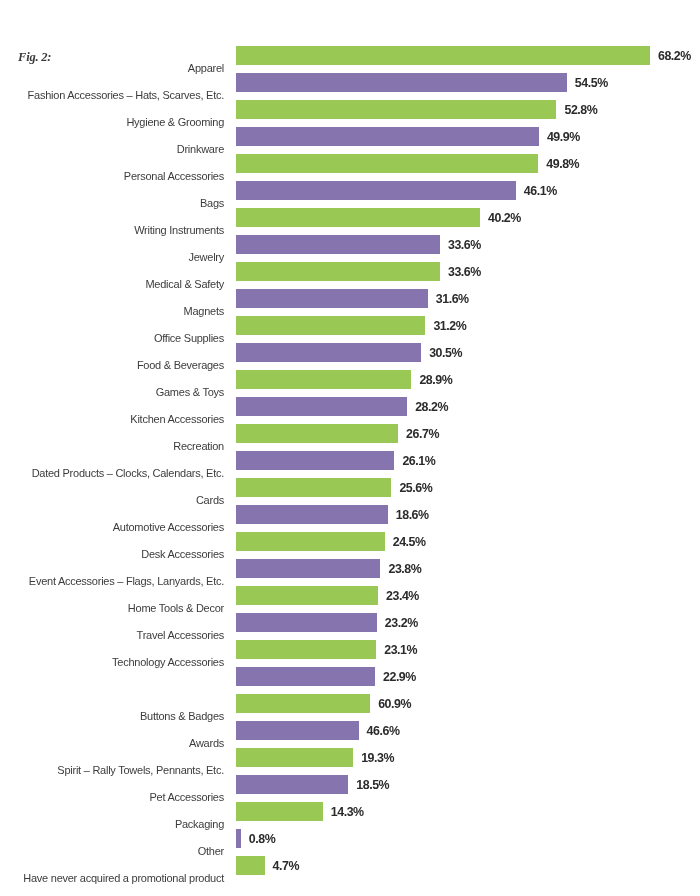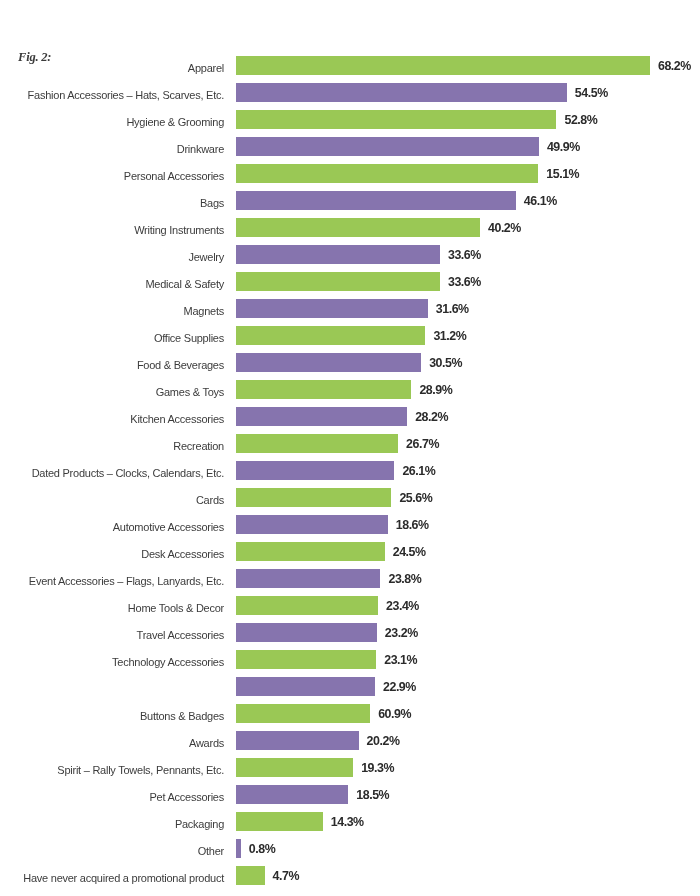--- a/index.html
+++ b/index.html
@@ -78,21 +78,21 @@
     padding-right: 6px;
     box-sizing: border-box;
     font-size: 11px;
     color: #3c3c3c;
     letter-spacing: -0.25px;
     white-space: nowrap;
   }
   .bar-wrap {
     position: absolute;
     left: 236px;
-    top: 10px;
+    top: 0;
     height: 27px;
     width: 464px;
     display: flex;
     align-items: center;
   }
   .bar {
     height: 19px;
     display: block;
   }
   .bar.green { background: #9ac855; }
@@ -141,21 +141,21 @@
         <div class="row-label">Drinkware</div>
         <div class="bar-wrap">
           <div class="bar purple" style="width: 302.893px; background: rgb(134, 116, 174);"></div>
           <span class="bar-value">49.9%</span>
         </div>
       </div>
       <div class="row">
         <div class="row-label">Personal Accessories</div>
         <div class="bar-wrap">
           <div class="bar green" style="width: 302.286px; background: rgb(154, 200, 85);"></div>
-          <span class="bar-value">15.1%</span>
+          <span class="bar-value">49.8%</span>
         </div>
       </div>
       <div class="row">
         <div class="row-label">Bags</div>
         <div class="bar-wrap">
           <div class="bar purple" style="width: 279.827px; background: rgb(134, 116, 174);"></div>
           <span class="bar-value">46.1%</span>
         </div>
       </div>
       <div class="row">
@@ -287,21 +287,21 @@
         <div class="row-label">Buttons &amp; Badges</div>
         <div class="bar-wrap">
           <div class="bar green" style="width: 134.147px; background: rgb(154, 200, 85);"></div>
           <span class="bar-value">60.9%</span>
         </div>
       </div>
       <div class="row">
         <div class="row-label">Awards</div>
         <div class="bar-wrap">
           <div class="bar purple" style="width: 122.614px; background: rgb(134, 116, 174);"></div>
-          <span class="bar-value">20.2%</span>
+          <span class="bar-value">46.6%</span>
         </div>
       </div>
       <div class="row">
         <div class="row-label">Spirit – Rally Towels, Pennants, Etc.</div>
         <div class="bar-wrap">
           <div class="bar green" style="width: 117.151px; background: rgb(154, 200, 85);"></div>
           <span class="bar-value">19.3%</span>
         </div>
       </div>
       <div class="row">

